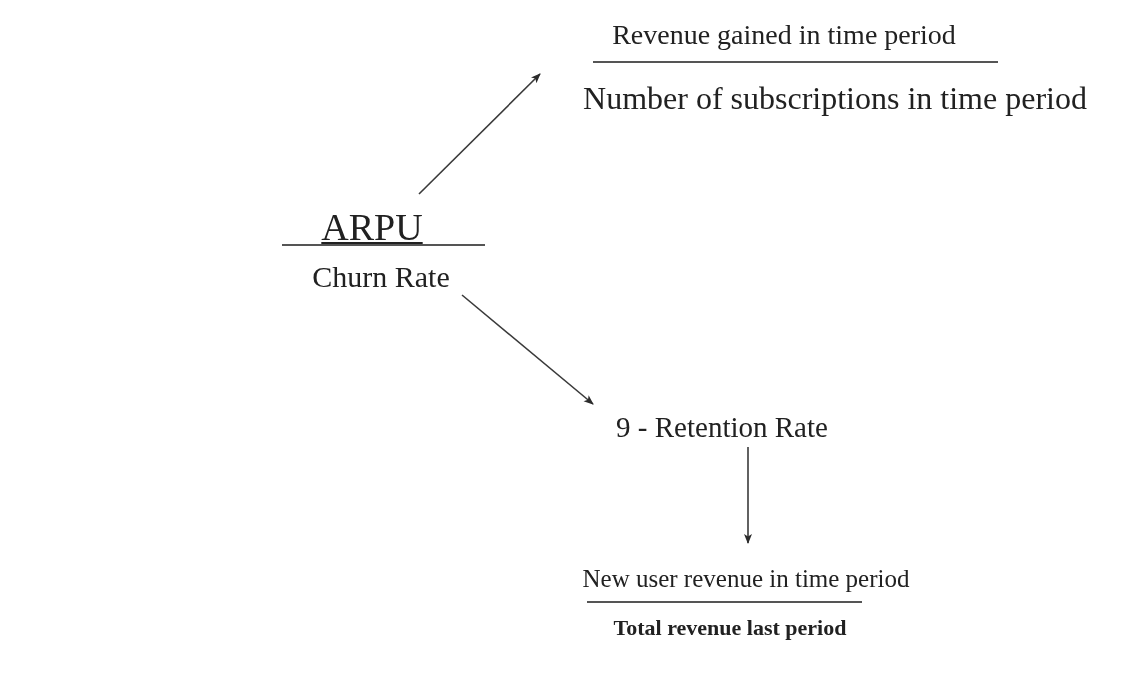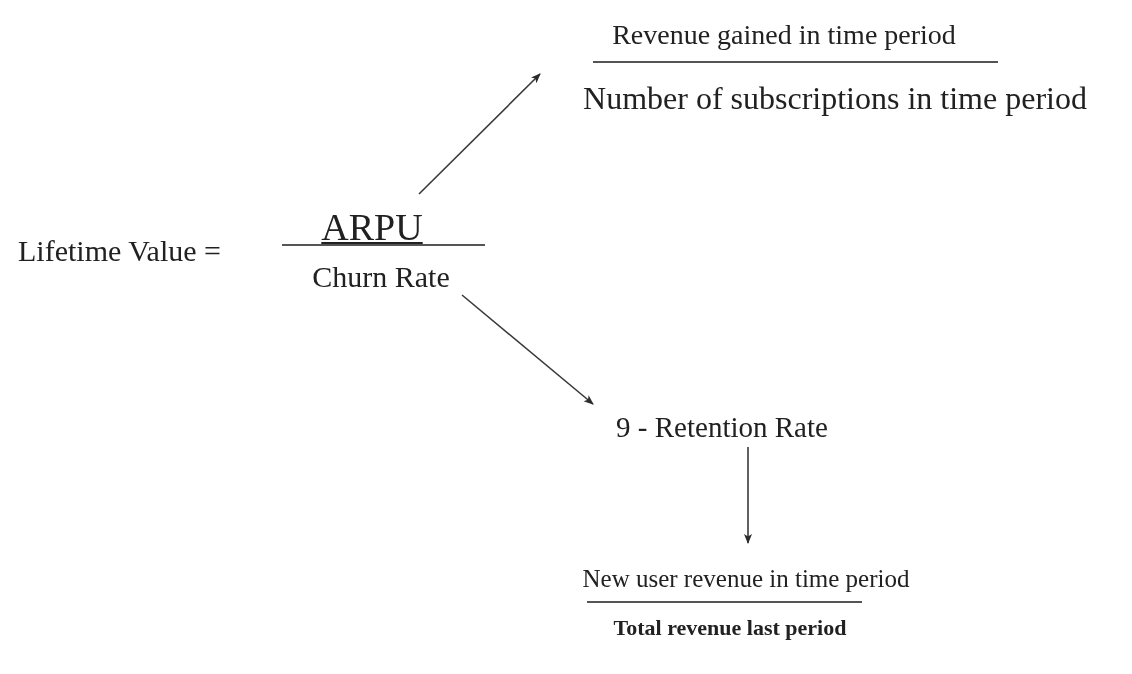--- a/index.html
+++ b/index.html
@@ -52,21 +52,20 @@
     width: 1132px;
     height: 674px;
     pointer-events: none;
   }
 </style>
 </head>
 <body>
 
 <div class="canvas">
 
-  <span class="txt lv-label">Lifetime Value =</span>
 
   <span class="txt centered arpu-label">ARPU</span>
 
   <div class="frac-bar lv-bar"></div>
 
   <span class="txt centered churn-label">Churn Rate</span>
 
   <span class="txt centered rev-num">Revenue gained in time period</span>
 
   <div class="frac-bar rev-bar"></div>

